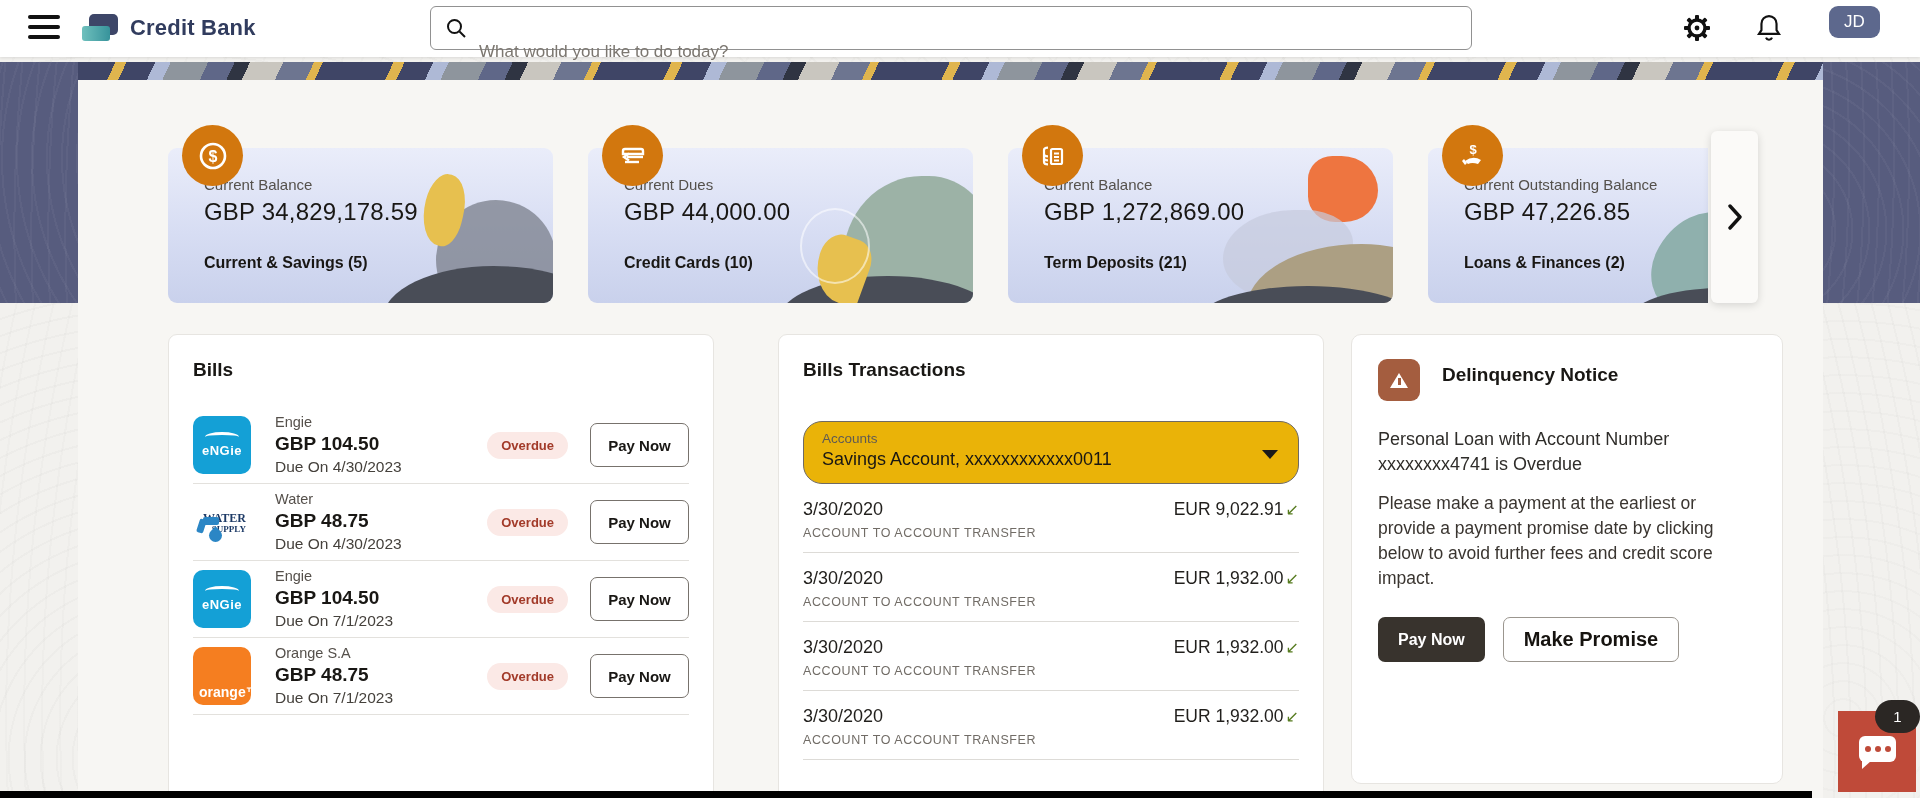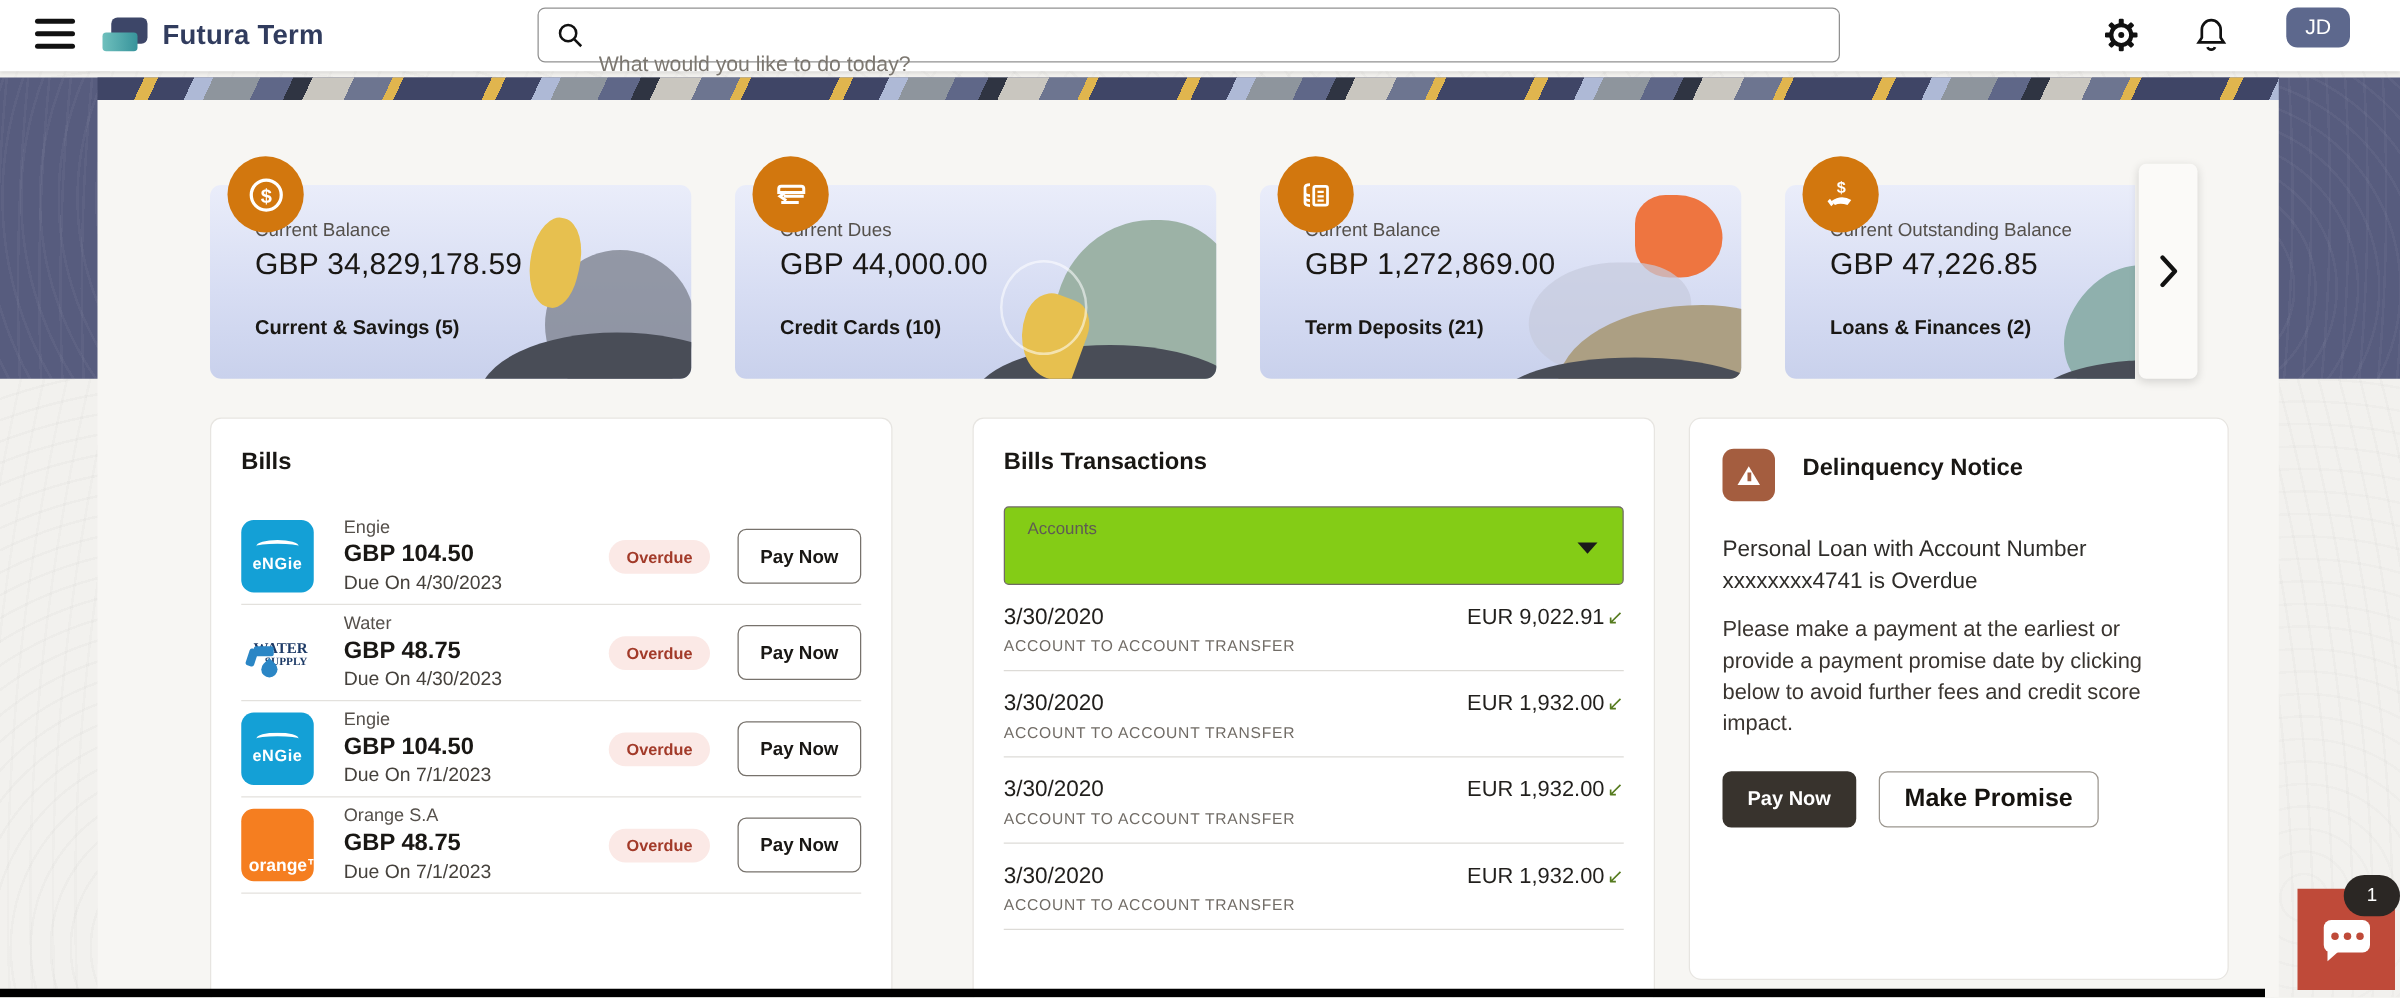--- a/index.html
+++ b/index.html
@@ -93,22 +93,22 @@
   .bill-payee { font-size:14.5px; color:#55504b; line-height:19px; }
   .bill-amount { font-size:19px; font-weight:700; color:#191714; line-height:24px; }
   .bill-due { font-size:15.5px; color:#45413c; line-height:21px; }
   .overdue-pill { background:#fbe9e6; color:#a23a29; font-size:13px; font-weight:700;
                   border-radius:14px; padding:6px 14px; margin-right:22px; }
   .paynow-btn { width:99px; height:44px; background:#fff; border:1px solid #77726c; border-radius:7px;
                 font-size:15px; font-weight:700; color:#191714; cursor:pointer; font-family:"Liberation Sans", sans-serif; }
 
   
   .txns { left:700px; top:254px; width:546px; height:470px; padding:24px 24px 0; }
-  .acct-select { margin-top:24px; height:63px; border:1px solid #6f6a64; border-radius:4px; position:relative;
-                 padding:9px 44px 0 18px; cursor:pointer; background:#84cc16; }
+  .acct-select { margin-top:40px; height:63px; border:1px solid #6f6a64; border-radius:19px; position:relative;
+                 padding:9px 44px 0 18px; cursor:pointer; background:#eab308; }
   .acct-select .lab { font-size:13.5px; color:#5f5a54; }
   .acct-select .val { font-size:18px; color:#191714; margin-top:3px; }
   .caret { position:absolute; right:20px; top:28px; width:0; height:0;
            border-left:8px solid transparent; border-right:8px solid transparent; border-top:9px solid #1a1a1a; }
   .tx-row { padding:15px 0 12px; }
   .tx-sep { border-bottom:1px solid #dddbd7; }
   .tx-top { display:flex; justify-content:space-between; align-items:baseline; }
   .tx-date { font-size:18px; color:#211f1c; }
   .tx-amt { font-size:17.5px; color:#211f1c; }
   .tx-arrow { color:#567b1f; font-size:16px; margin-left:2px; }
@@ -153,21 +153,21 @@
     <div class="hamburger">
         <span></span>
         <span></span>
         <span></span>
       </div>
     <div class="brand">
       <div class="brand-mark">
         <div class="bm-top"></div>
           <div class="bm-bot"></div>
       </div>
-      <div class="brand-name">Futura Term</div>
+      <div class="brand-name">Credit Bank</div>
     </div>
     <div class="search">
       <svg width="22" height="22" viewBox="0 0 22 22">
         <circle cx="9.5" cy="9.5" r="6.5" fill="none" stroke="#111" stroke-width="2"></circle>
         <line x1="14.5" y1="14.5" x2="20" y2="20" stroke="#111" stroke-width="2"></line>
       </svg>
       <input type="text" placeholder="What would you like to do today?" style="">
     </div>
     <div class="hdr-icon" style="left:1681px;">
       <svg width="28" height="28" viewBox="-14 -14 28 28">
@@ -343,20 +343,21 @@
         <button class="paynow-btn">Pay Now</button>
       </div>
       <div class="bill-sep"></div>
     </div>
 
     <div class="panel txns">
       <div class="panel-title">Bills Transactions</div>
 
       <div class="acct-select">
         <div class="lab">Accounts</div>
+        <div class="val">Savings Account, xxxxxxxxxxxx0011</div>
         <div class="caret"></div>
       </div>
 
       <div class="tx-row">
         <div class="tx-top">
           <span class="tx-date">3/30/2020</span>
           <span class="tx-amt"><span>EUR 9,022.91</span><span class="tx-arrow">↙</span></span>
         </div>
         <div class="tx-desc">ACCOUNT TO ACCOUNT TRANSFER</div>
       </div>

